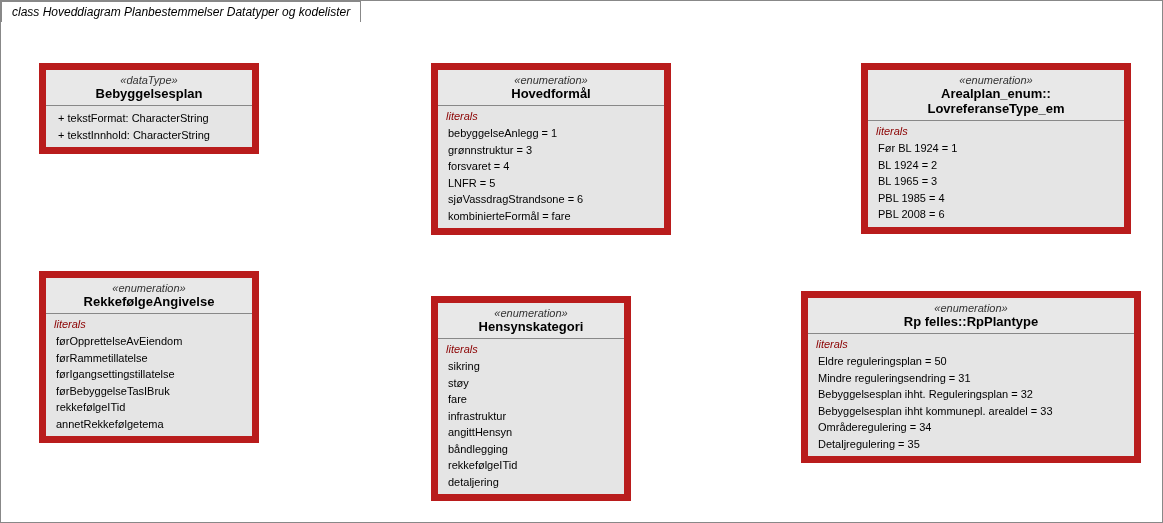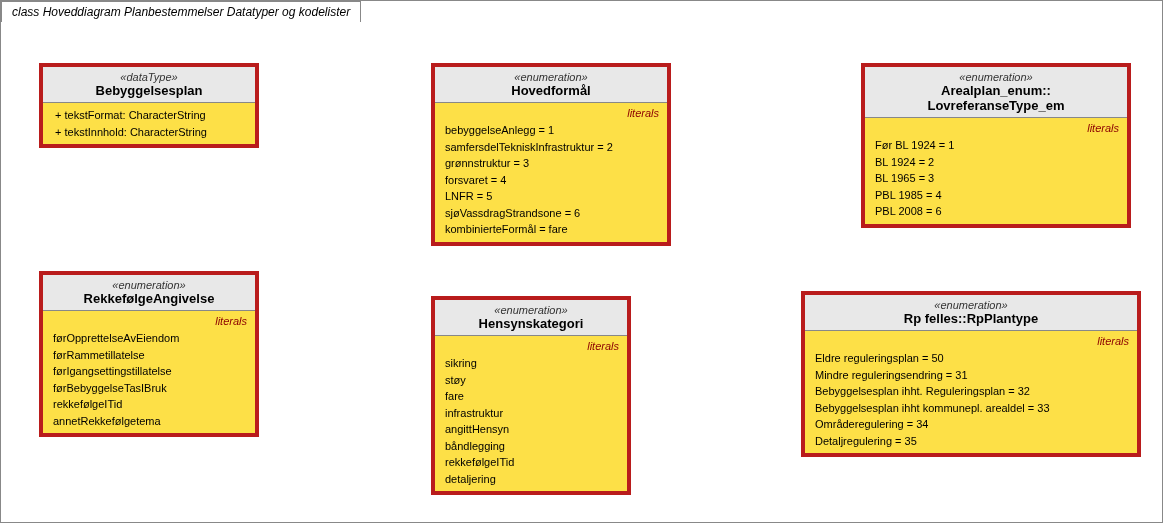--- a/index.html
+++ b/index.html
@@ -25,22 +25,22 @@
       left: 0;
       background: #fff;
       border: 1px solid #888;
       border-bottom: none;
       padding: 3px 10px;
       font-size: 12px;
       font-style: italic;
     }
     .uml-box {
       position: absolute;
-      border: 4px solid #b91c1c;
-      background: #fde047;
+      border: 7px solid #b91c1c;
+      background: #e5e5e5;
     }
     .uml-header {
       background: #e8e8e8;
       border-bottom: 1px solid #888;
       text-align: center;
       padding: 4px 6px;
     }
     .uml-header .stereotype {
       font-style: italic;
       font-size: 11px;
@@ -53,21 +53,21 @@
     .uml-section {
       padding: 4px 8px;
       border-bottom: 1px solid #888;
     }
     .uml-section:last-child {
       border-bottom: none;
     }
     .uml-section .section-title {
       font-style: italic;
       color: #8b0000;
-      text-align: right;
+      text-align: left;
       font-size: 11px;
       margin-bottom: 3px;
     }
     .uml-section .item {
       font-size: 11px;
       line-height: 1.5;
       padding-left: 2px;
     }
     .uml-section .item.with-plus {
       padding-left: 4px;
@@ -108,21 +108,20 @@
   </div>
 
   <div class="uml-box" style="left: 430px; top: 62px; width: 240px;">
     <div class="uml-header">
       <div class="stereotype">«enumeration»</div>
       <div class="classname">Hovedformål</div>
     </div>
     <div class="uml-section">
       <div class="section-title">literals</div>
       <div class="item">bebyggelseAnlegg = 1</div>
-      <div class="item">samfersdelTekniskInfrastruktur = 2</div>
       <div class="item">grønnstruktur = 3</div>
       <div class="item">forsvaret = 4</div>
       <div class="item">LNFR = 5</div>
       <div class="item">sjøVassdragStrandsone = 6</div>
       <div class="item">kombinierteFormål = fare</div>
     </div>
   </div>
 
   <div class="uml-box" style="left: 430px; top: 295px; width: 200px;">
     <div class="uml-header">

